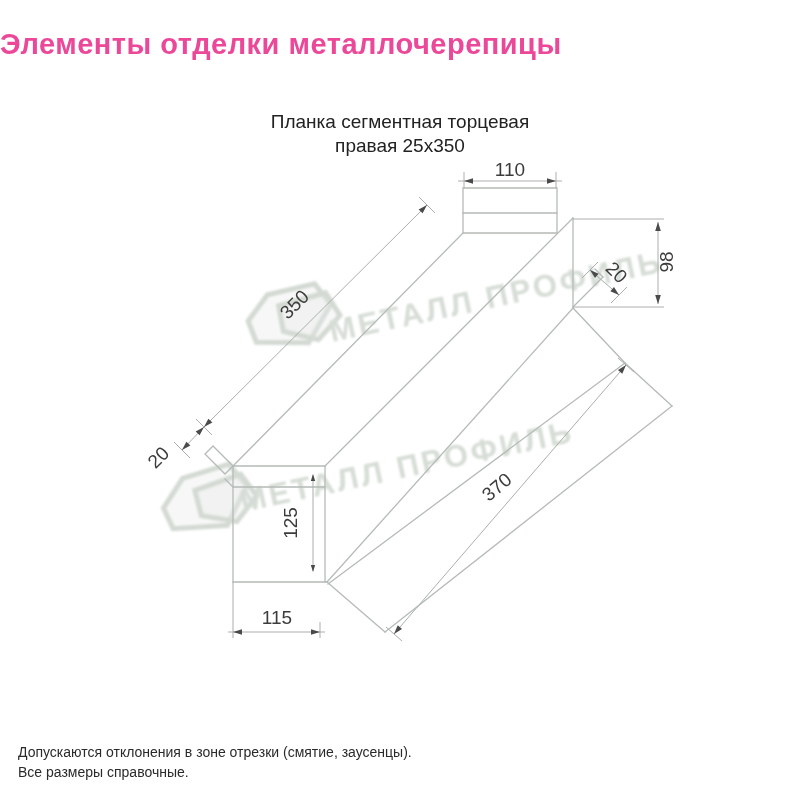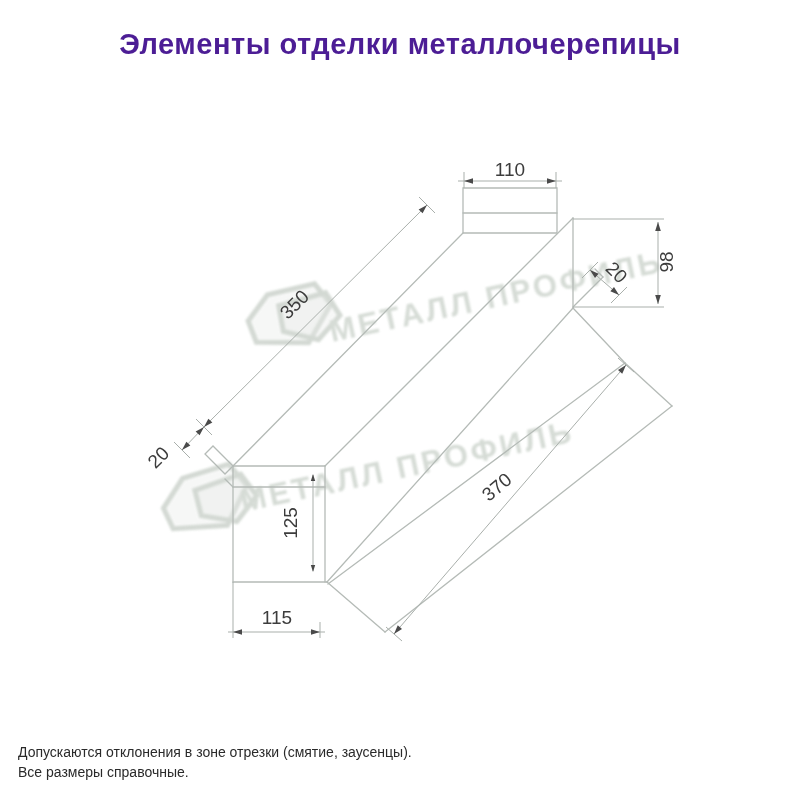--- a/index.html
+++ b/index.html
@@ -1,33 +1,37 @@
 <!DOCTYPE html>
 <html><head>
 <meta charset="utf-8">
 <style>
   html,body{margin:0;padding:0;background:#ffffff;width:800px;height:800px;overflow:hidden;}
   body{font-family:"Liberation Sans", sans-serif;color:#1f1f1f;position:relative;}
   .page{position:absolute;inset:0;width:800px;height:800px;}
-  .title{position:absolute;top:28px;left:0;width:800px;text-align:center;
-         font-size:29px;font-weight:bold;letter-spacing:0.5px;color:#4c1d95;}
+  .title{position:absolute;top:28px;left:0;width:800px;text-align:left;
+         font-size:29px;font-weight:bold;letter-spacing:0.5px;color:#ec4899;}
   .subtitle{position:absolute;top:110px;left:0;width:800px;text-align:center;
             font-size:19px;color:#222;line-height:24px;}
   .footer{position:absolute;left:18px;top:742px;font-size:14px;color:#2a2a2a;line-height:20px;}
   svg text.dim{font-family:"Liberation Sans", sans-serif;font-size:19px;fill:#3c3c3c;}
   svg text.wm{font-family:"Liberation Sans", sans-serif;font-weight:bold;font-size:31px;
               letter-spacing:3px;}
 </style>
 </head>
 <body>
 
 <div class="page">
 
   <div class="title">Элементы отделки металлочерепицы</div>
 
+  <div class="subtitle">
+    <div>Планка сегментная торцевая</div>
+    <div>правая 25x350</div>
+  </div>
 
   <svg width="800" height="800" viewBox="0 0 800 800" style="position:absolute;top:0;left:0;">
     <defs>
       <filter id="wmblur" x="-20%" y="-20%" width="140%" height="140%">
         <feGaussianBlur stdDeviation="1.3"></feGaussianBlur>
       </filter>
     </defs>
 
     <g opacity="0.85" filter="url(#wmblur)">
       <g transform="translate(237,292) rotate(-6)" stroke="#ccd3cc" stroke-width="5" fill="rgba(225,229,225,0.35)">

